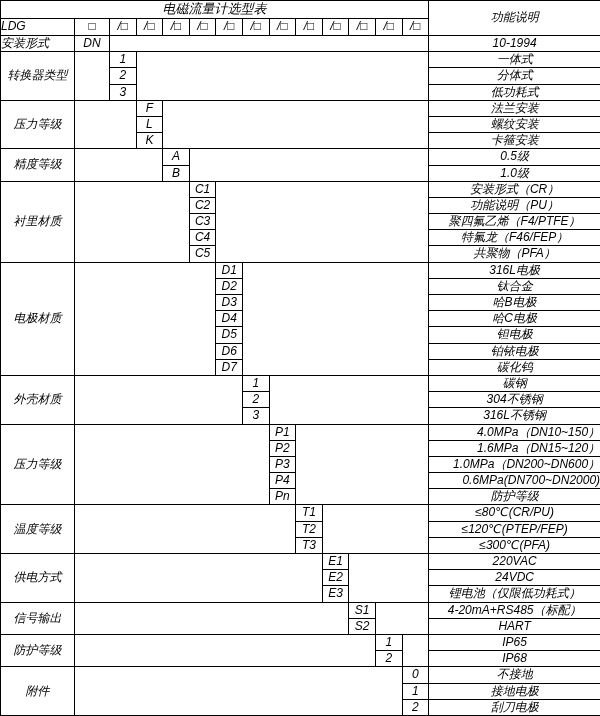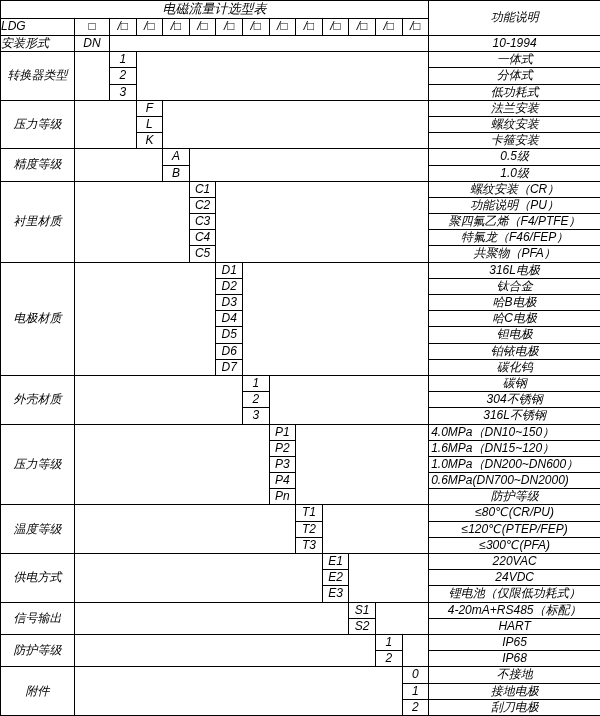--- a/index.html
+++ b/index.html
@@ -15,21 +15,21 @@
     padding:0;
     line-height:1.1;
     overflow:hidden;
     white-space:nowrap;
   }
   tr { height:16.2px; }
   tr.r-title { height:18px; }
   tr.r-model { height:17px; }
   td.title-cell { font-size:13px; }
   td.al { text-align:left; padding-left:0; }
-  td.dl { text-align:left; padding-left:2px; }
+  td.dl { text-align:right; padding-left:2px; }
 </style>
 </head>
 <body>
 
 <table id="selection-table">
   <colgroup>
     <col style="width:74px">
     <col style="width:35px">
     <col style="width:26.6px">
       <col style="width:26.6px">
@@ -111,21 +111,21 @@
       </tr>
       <tr>
         <td>B</td>
         <td>1.0级</td>
       </tr>
       <tr>
         <td rowspan="5">衬里材质</td>
         <td colspan="4" rowspan="5"></td>
         <td>C1</td>
         <td colspan="8" rowspan="5"></td>
-        <td>螺纹安装（CR）</td>
+        <td>安装形式（CR）</td>
       </tr>
       <tr>
         <td>C2</td>
         <td>功能说明（PU）</td>
       </tr>
       <tr>
         <td>C3</td>
         <td>聚四氟乙烯（F4/PTFE）</td>
       </tr>
       <tr>

